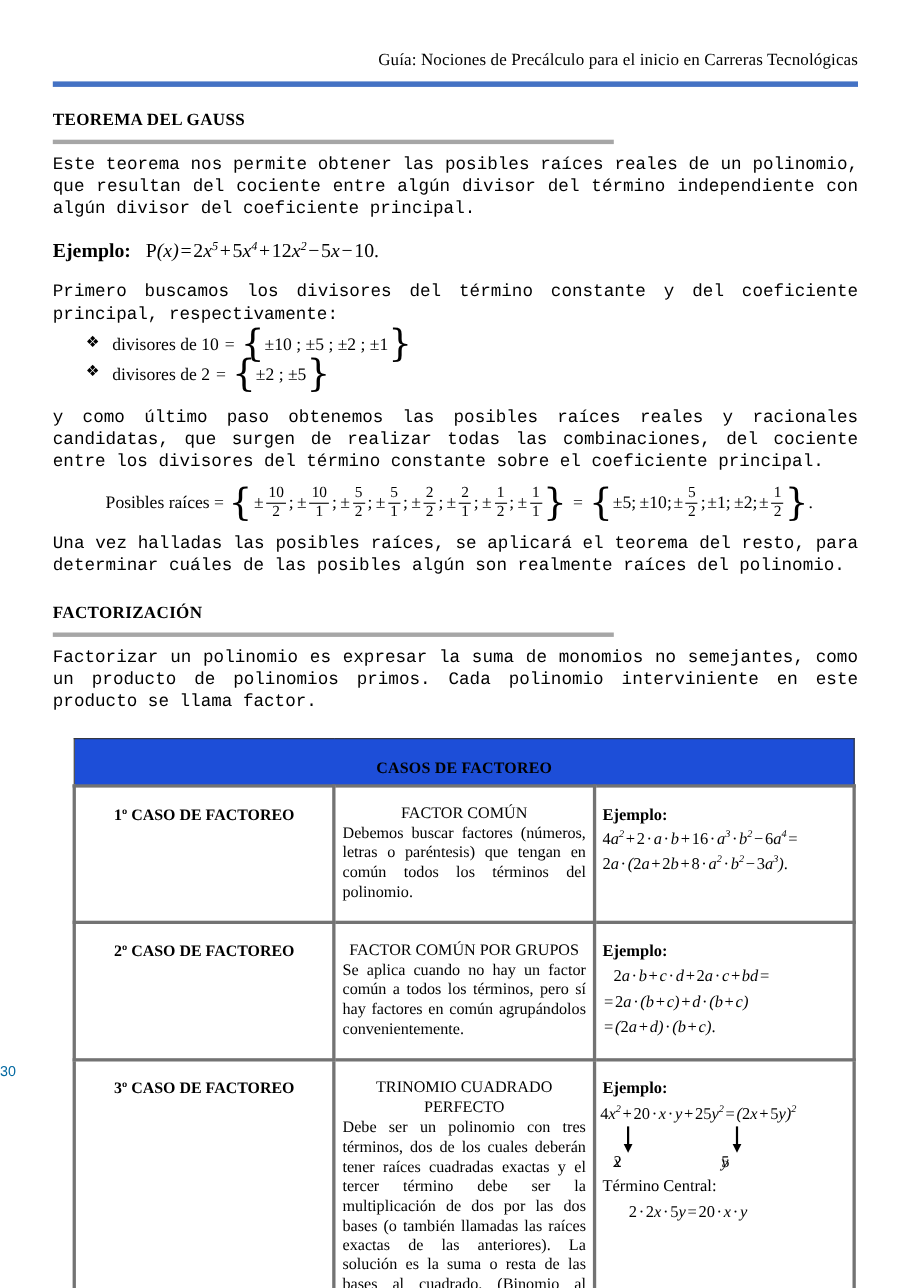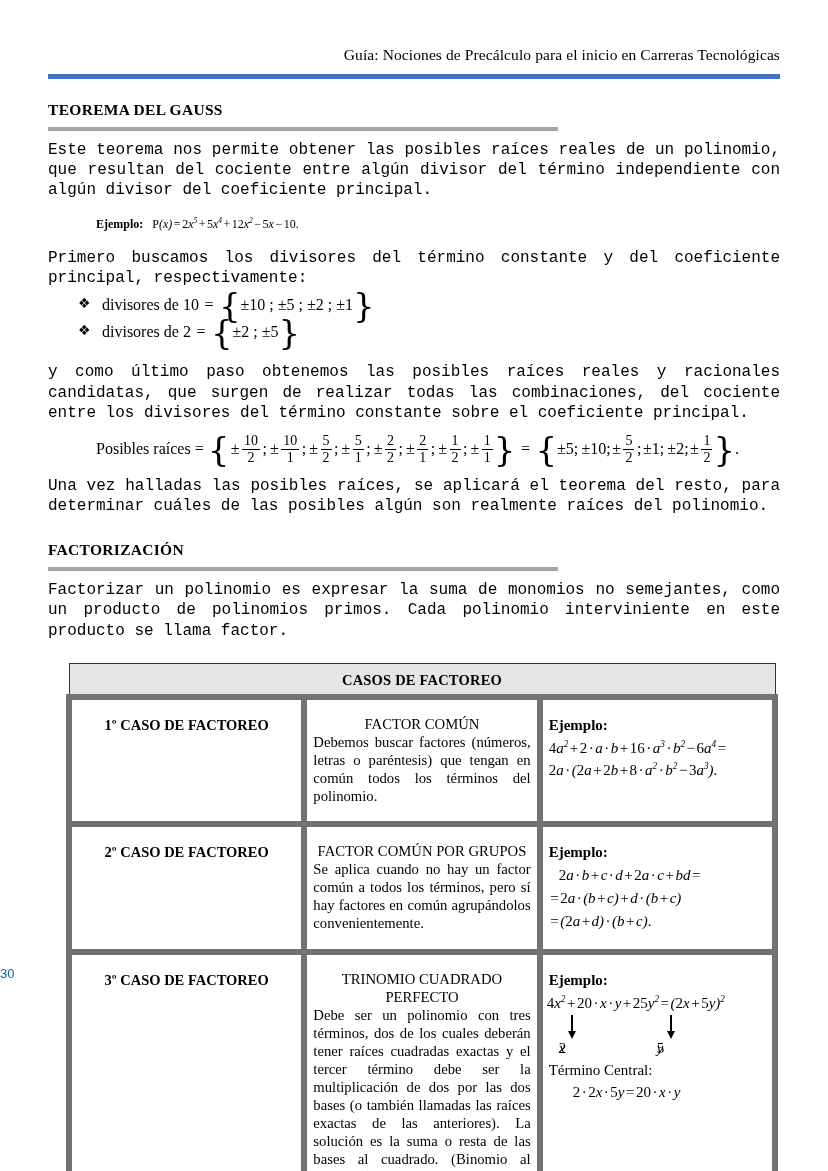--- a/index.html
+++ b/index.html
@@ -60,24 +60,23 @@
     font-size: 16px;
     line-height: 1.26;
     margin: 0 0 0 0;
     text-align: justify;
     text-justify: inter-word;
     font-family: Liberation Mono, monospace;
   }
   .spaced-top { margin-top: 15px !important; }
 
   .example-line {
-    font-size: 12px;
+    font-size: 18px;
     margin-top: 17px;
     line-height: 1.3;
-    margin-left: 48px;
   }
   .example-line b { font-weight: bold; }
 
   
   .math {
     font-family: "Liberation Serif", "DejaVu Serif", serif;
     font-style: italic;
     white-space: nowrap;
   }
   .math .num, .math .op, .math .up { font-style: normal; }
@@ -151,31 +150,31 @@
   }
 
   
   .table-wrap { margin-top: 22px; padding: 0 18px 0 18px; }
   table.casos {
     border-collapse: collapse;
     width: 712px;
     table-layout: fixed;
   }
   table.casos td, table.casos th {
-    border: 6px solid #737373;
+    border: 3px solid #737373;
     vertical-align: top;
     padding: 16px 6px;
   }
   table.casos th.caption {
-    background: #e5e5e5;
+    background: #1d4ed8;
     text-align: center;
     font-weight: bold;
     font-size: 14.5px;
     letter-spacing: 0.2px;
-    padding: 8px 0 5px 0;
+    padding: 19px 0 5px 0;
     border: 1px solid #333333;
   }
   td.case-label {
     width: 187px;
     text-align: center;
     vertical-align: middle;
     font-weight: bold;
     font-size: 14.5px;
     line-height: 1.3;
   }

